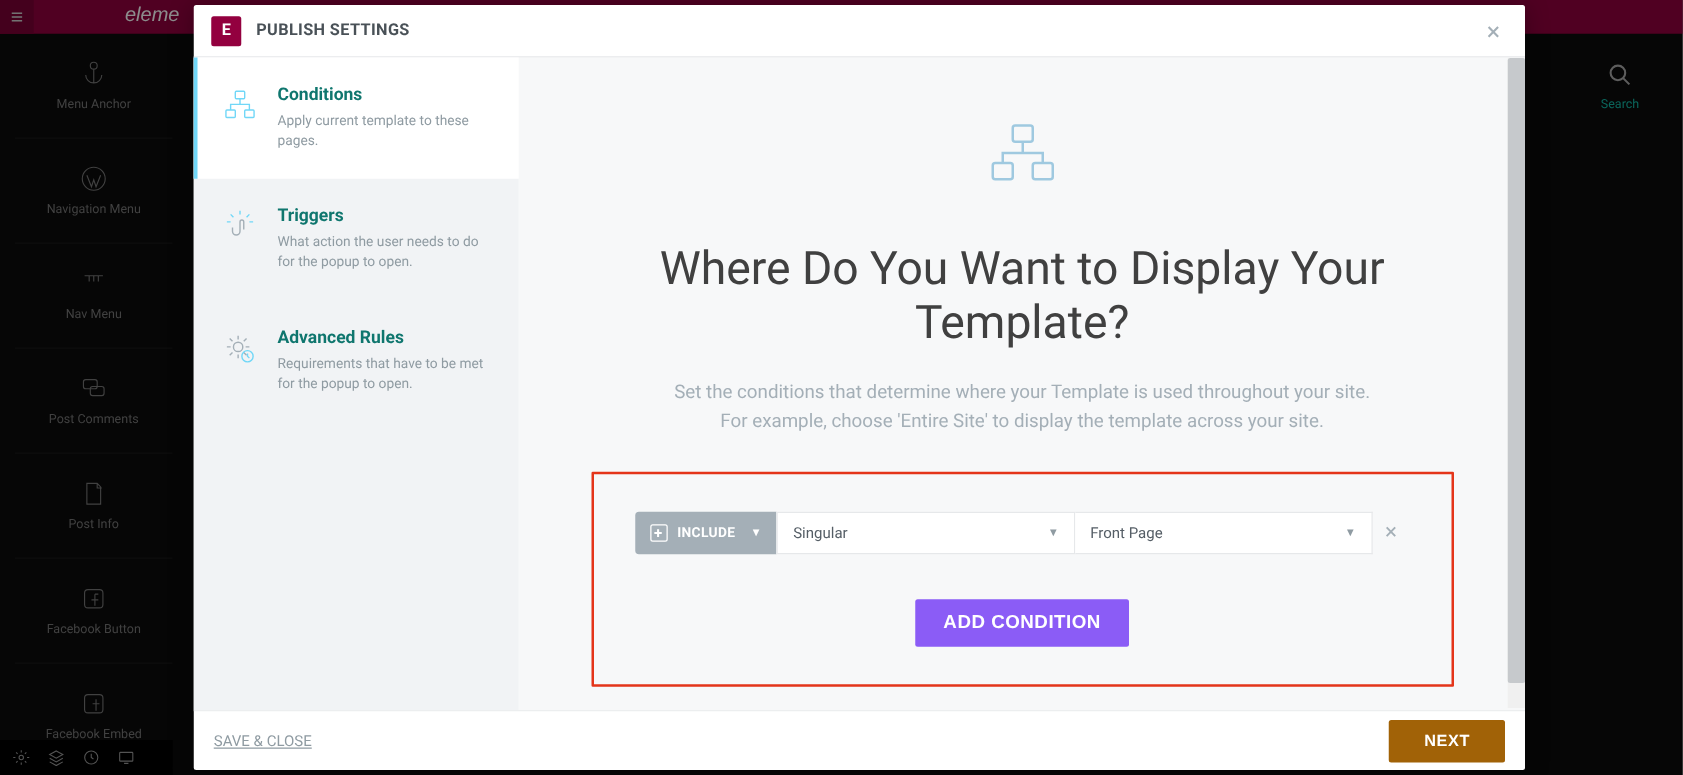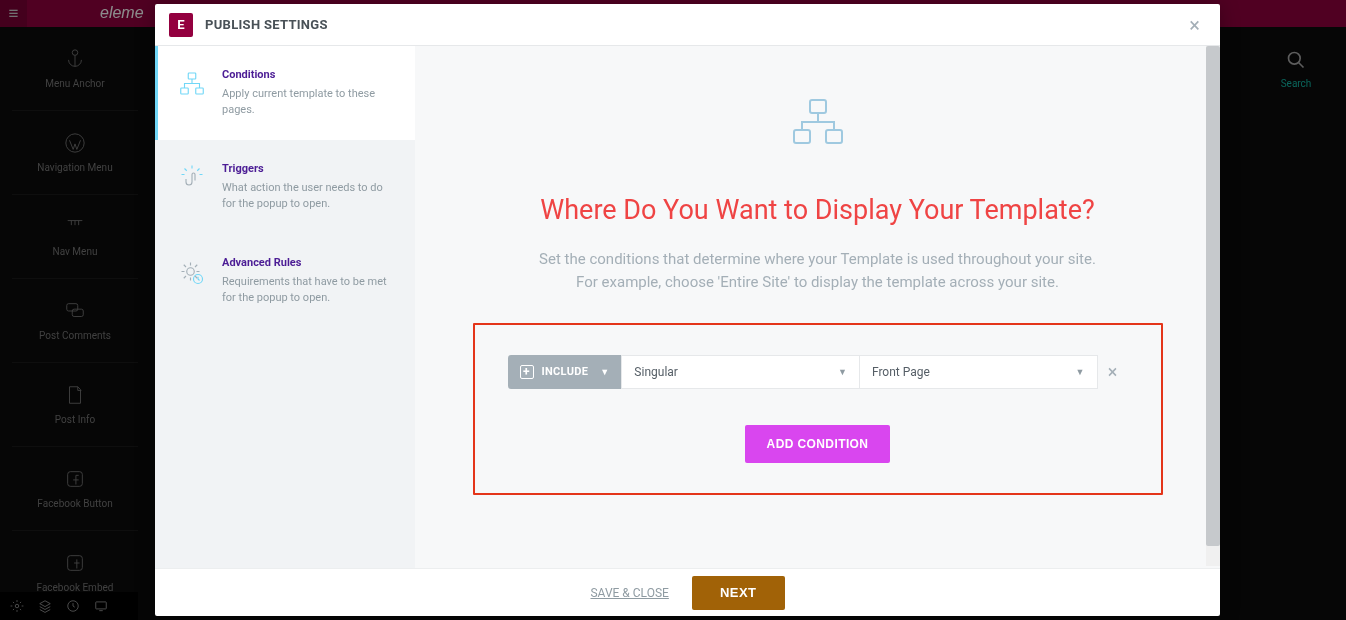--- a/index.html
+++ b/index.html
@@ -30,48 +30,48 @@
     .modal-title { font-size:13px; font-weight:700; letter-spacing:.3px; color:#495157; }
     .modal-close { margin-left:auto; color:#a4afb7; font-size:20px; line-height:1; cursor:pointer; padding:4px 6px; }
 
     .modal-body { flex:1; display:flex; min-height:0; }
 
     
     .side { width:260px; background:#f1f3f5; display:flex; flex-direction:column; }
     .side-item { padding:22px 20px 22px 18px; display:flex; gap:14px; cursor:pointer; border-left:3px solid transparent; }
     .side-item.active { background:#fff; border-left-color:#71d7f7; }
     .side-icon { width:32px; flex:none; display:flex; align-items:flex-start; justify-content:center; padding-top:2px; }
-    .side-text h4 { font-size:11px; font-weight:700; color:#4c1d95; margin-bottom:5px; }
+    .side-text h4 { font-size:14px; font-weight:700; color:#0f766e; margin-bottom:5px; }
     .side-text p { font-size:11px; line-height:1.45; color:#8f9ba2; }
 
     
     .main { flex:1; background:#f7f8f9; position:relative; display:flex; flex-direction:column; align-items:center; padding:52px 30px 20px; overflow-y:auto; }
     .scrollbar { position:absolute; right:0; top:0; width:14px; height:520px; background:#f0f0f0; }
     .scrollbar-thumb { width:14px; height:500px; background:#c6c9cc; border-radius:2px; }
 
     .hero-icon { margin-bottom:42px; }
-    .main h1 { font-size:27px; color:#ef4444; font-weight:400; text-align:center; margin-bottom:22px; }
+    .main h1 { font-size:37px; color:#404040; font-weight:400; text-align:center; margin-bottom:22px; }
     .main p.subtitle { font-size:15px; color:#a4afb7; text-align:center; line-height:1.55; max-width:640px; }
 
     .condition-box { margin-top:28px; border:2px solid #e4351a; width:690px; min-height:172px; padding:30px 24px 24px; display:flex; flex-direction:column; align-items:center; border-radius:1px; }
 
     .cond-row { display:flex; align-items:center; width:620px; gap:0; }
     .incl { background:#a4afb7; color:#fff; height:34px; display:flex; align-items:center; padding:0 12px; gap:8px; font-size:11px; font-weight:700; letter-spacing:.3px; border-top-left-radius:3px; border-bottom-left-radius:3px; cursor:pointer; }
     .incl .plus { width:14px; height:14px; border:1.5px solid #fff; border-radius:2px; display:flex; align-items:center; justify-content:center; font-size:12px; line-height:0; }
     .incl .caret { font-size:9px; margin-left:4px; }
     .sel { background:#fff; height:34px; flex:1; display:flex; align-items:center; justify-content:space-between; padding:0 12px; font-size:12px; color:#555e66; border:1px solid #e6e8ea; cursor:pointer; }
     .sel + .sel { border-left:none; }
     .sel:last-of-type { border-top-right-radius:3px; border-bottom-right-radius:3px; }
     .sel .caret { font-size:9px; color:#8f9ba2; }
     .remove-cond { width:30px; text-align:center; color:#a4afb7; font-size:18px; cursor:pointer; }
 
-    .add-cond { margin-top:36px; background:#d946ef; color:#fff; font-size:12px; font-weight:700; letter-spacing:.4px; height:38px; padding:0 22px; display:flex; align-items:center; border:none; cursor:pointer; border-radius:2px; }
-
-    
-    .modal-footer { height:48px; border-top:1px solid #eceeef; display:flex; align-items:center; justify-content:center; padding:0 16px; gap:23px; }
+    .add-cond { margin-top:36px; background:#8b5cf6; color:#fff; font-size:15px; font-weight:700; letter-spacing:.4px; height:38px; padding:0 22px; display:flex; align-items:center; border:none; cursor:pointer; border-radius:2px; }
+
+    
+    .modal-footer { height:48px; border-top:1px solid #eceeef; display:flex; align-items:center; justify-content:space-between; padding:0 16px; gap:23px; }
     .save-close { font-size:12px; color:#8f9ba2; text-decoration:underline; cursor:pointer; }
     .next-btn { background:#a16207; color:#fff; font-size:13px; font-weight:700; letter-spacing:.5px; height:34px; padding:0 28px; border:none; border-radius:2px; cursor:pointer; }
   </style>
 </head>
 <body>
 
 <div class="bg-editor">
   <div class="bg-topbar">
     <div class="bg-hamburger">≡</div>
     <div class="bg-brand">eleme</div>

